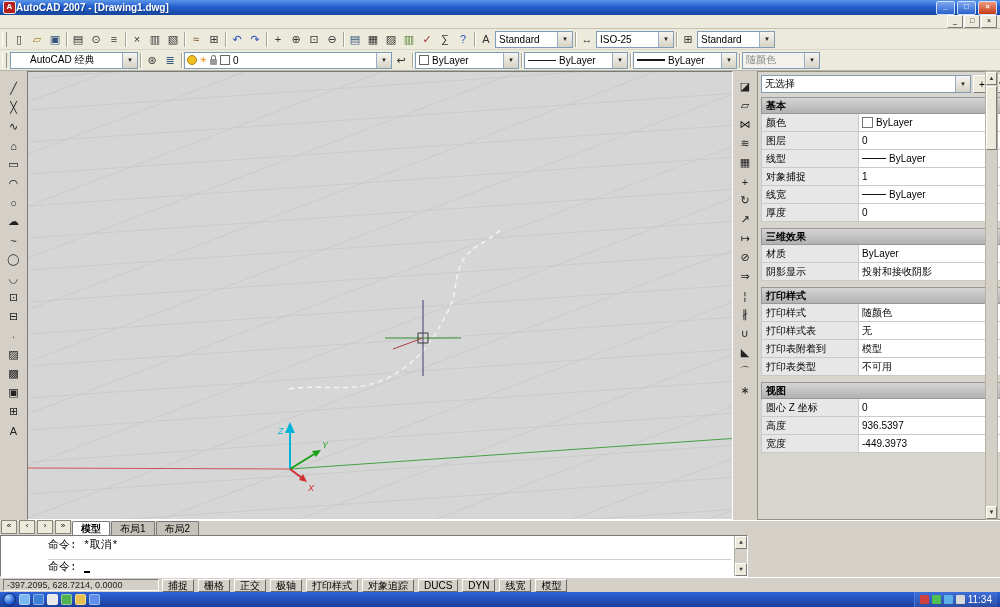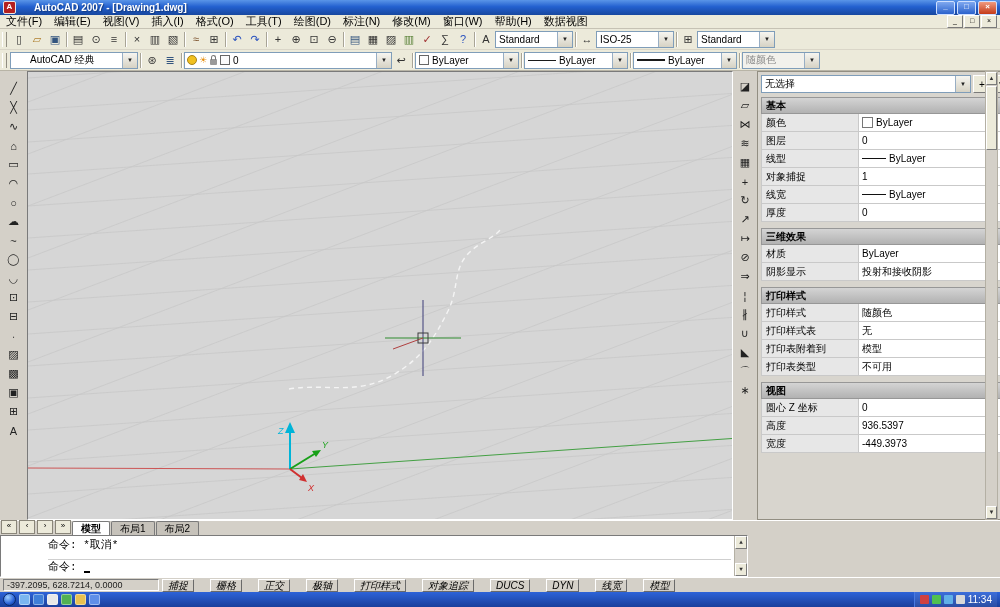--- a/index.html
+++ b/index.html
@@ -5,21 +5,21 @@
   html,body{margin:0;padding:0;}
   body{width:1000px;height:607px;position:relative;overflow:hidden;background:#d4d0c8;
        font-family:"Liberation Sans","DejaVu Sans",sans-serif;font-size:11px;color:#000;}
   .abs{position:absolute;}
 
   
   #titlebar{left:0;top:0;width:1000px;height:15px;display:flex;align-items:center;padding:0 3px;color:#fff;
     background:linear-gradient(180deg,#5a95e8 0%,#2360cf 45%,#17479f 100%);box-sizing:border-box;}
   #app-logo{width:11px;height:11px;background:#b42020;border:1px solid #e8e8e8;border-radius:2px;
     font-size:8px;font-weight:bold;line-height:9px;text-align:center;flex:0 0 auto;}
-  #title-text{margin-left:18px;font-size:10px;font-weight:bold;white-space:nowrap;flex:1;text-shadow:1px 1px 1px #123a80;}
+  #title-text{margin-left:0;font-size:10px;font-weight:bold;white-space:nowrap;flex:1;text-shadow:1px 1px 1px #123a80;}
   .winbtn{width:17px;height:12px;margin-left:2px;border:1px solid #cfe0ff;border-radius:2px;
     background:linear-gradient(#7fa8ef,#2a62cc);color:#fff;font-size:8px;line-height:10px;text-align:center;font-weight:bold;}
   .winbtn.close{background:linear-gradient(#ef9a7f,#c43a18);}
 
   
   #menubar{left:0;top:15px;width:1000px;height:14px;background:#eceada;border-bottom:1px solid #c6c2b4;
     display:flex;align-items:center;box-sizing:border-box;}
   .menu-item{padding:0 6px;font-size:11px;line-height:13px;white-space:nowrap;}
   #mdiBtns{margin-left:auto;display:flex;gap:1px;padding-right:3px;}
   .mdibtn{width:14px;height:11px;background:#eceada;border:1px solid;border-color:#fff #7a7a7a #7a7a7a #fff;
@@ -128,34 +128,20 @@
 
 <div class="abs" id="titlebar">
   <div id="app-logo">A</div>
   <div id="title-text">AutoCAD 2007 - [Drawing1.dwg]</div>
   <div class="winbtn">_</div>
   <div class="winbtn">□</div>
   <div class="winbtn close">×</div>
 </div>
 
 <div class="abs" id="menubar">
-  <div id="menuItems" style="display:flex;">
-      <span class="menu-item">文件(F)</span>
-      <span class="menu-item">编辑(E)</span>
-      <span class="menu-item">视图(V)</span>
-      <span class="menu-item">插入(I)</span>
-      <span class="menu-item">格式(O)</span>
-      <span class="menu-item">工具(T)</span>
-      <span class="menu-item">绘图(D)</span>
-      <span class="menu-item">标注(N)</span>
-      <span class="menu-item">修改(M)</span>
-      <span class="menu-item">窗口(W)</span>
-      <span class="menu-item">帮助(H)</span>
-      <span class="menu-item">数据视图</span>
-    </div>
   <div id="mdiBtns">
     <div class="mdibtn">_</div>
     <div class="mdibtn">□</div>
     <div class="mdibtn">×</div>
   </div>
 </div>
 
 <div class="abs toolbar" id="tbrow1">
   <div class="grip"></div>
   <span id="tb1icons" style="display:inline-flex;align-items:center;">
@@ -521,21 +507,21 @@
     </div>
   </div>
   <div id="cmdScroll">
     <div class="scroll-btn">▲</div>
     <div class="scroll-btn bottom">▼</div>
   </div>
 </div>
 
 <div class="abs" id="statusbar">
   <div id="coords">-397.2095, 628.7214, 0.0000</div>
-  <span id="statusBtns" style="display:inline-flex;gap:16px;font-style:italic;">
+  <span id="statusBtns" style="display:inline-flex;gap:4px;">
       <span class="status-btn">捕捉</span>
       <span class="status-btn">栅格</span>
       <span class="status-btn">正交</span>
       <span class="status-btn">极轴</span>
       <span class="status-btn">打印样式</span>
       <span class="status-btn">对象追踪</span>
       <span class="status-btn">DUCS</span>
       <span class="status-btn">DYN</span>
       <span class="status-btn">线宽</span>
       <span class="status-btn">模型</span>

